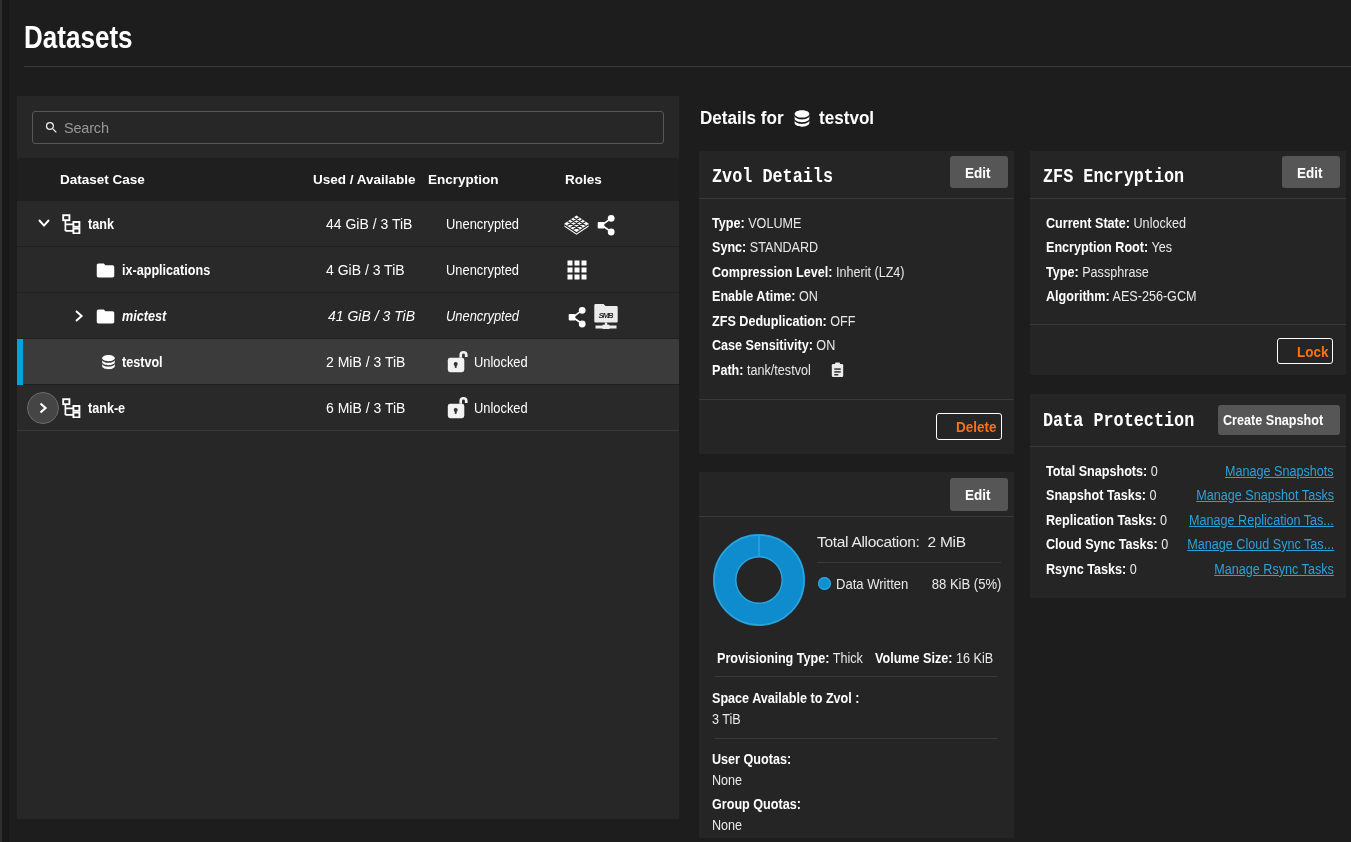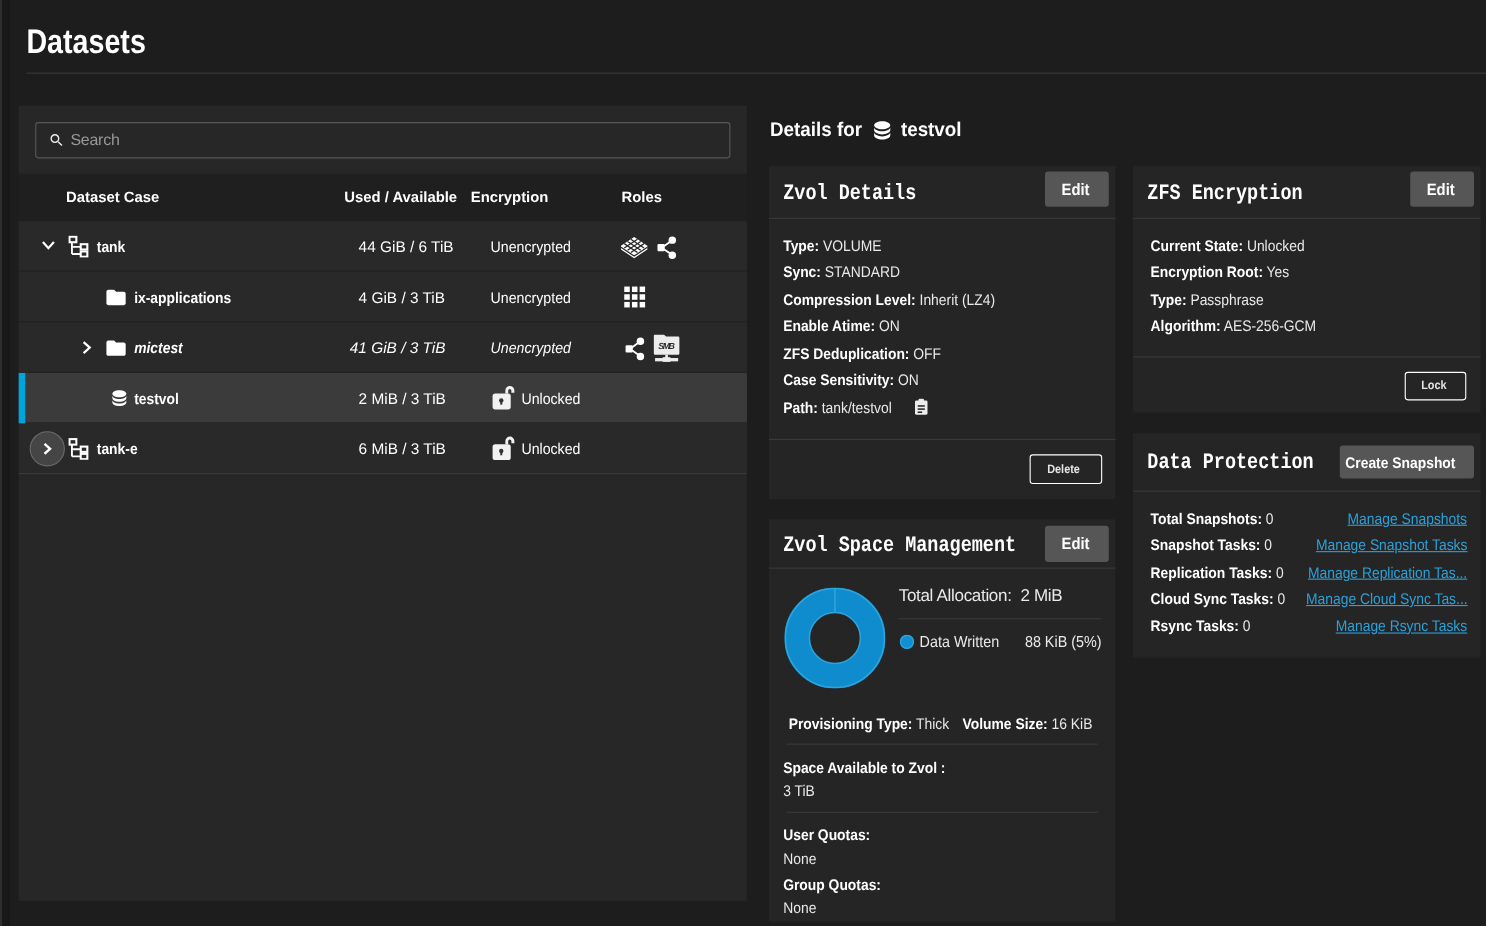--- a/index.html
+++ b/index.html
@@ -38,22 +38,22 @@
   .row .selbar { position:absolute; left:0px; top:0px; width:6px; height:46px; background:#00a3da; }
 
   
   .card { position:absolute; background:#252526; }
   .card .ctitle { position:absolute; left:13px; top:14px; font-size:20px; font-weight:bold;font-family:Liberation Mono, monospace; }
   .btn-gray {
     position:absolute; background:#565656; color:#fff; font-weight:bold; font-size:15px;
     border-radius:3px; display:flex; align-items:center; justify-content:center;
   }
   .btn-line {
-    position:absolute; background:transparent; border:1.5px solid #fff; color:#e5e5e5; font-weight:bold; font-size:11px;
-    border-radius:3px; display:flex; align-items:center; justify-content:center;
+    position:absolute; background:transparent; border:1.5px solid #fff; color:#f97316; font-weight:bold; font-size:15px;
+    border-radius:3px; display:flex; align-items:center; justify-content:flex-end;
   }
   .div-full { position:absolute; left:0; right:0; height:1px; background:#3a3a3a; }
   .div-in { position:absolute; left:16px; right:16px; height:1px; background:#3a3a3a; }
   .kv { position:absolute; left:13px; font-size:14px; color:#e9e9e9; white-space:nowrap;
         transform:scaleX(0.9); transform-origin:left center; }
   .kv.r { transform-origin:right center; }
   .kv.noc { transform:none; }
   #card-ze .kv, #card-dp .kv { left:16px; }
   #card-dp .kv.r { left:auto; }
   .kv b { color:#fff; }
@@ -87,21 +87,21 @@
       <svg style="left:21px; top:17px;" width="12" height="11" viewBox="0 0 12 11">
         <path d="M1 2 L6 7.6 L11 2" stroke="#fff" stroke-width="2" fill="none"></path>
       </svg>
       <svg style="left:45px; top:13px;" width="19" height="20" viewBox="0 0 19 20">
         <rect x="1.2" y="1.2" width="6.2" height="5" fill="none" stroke="#fff" stroke-width="1.9"></rect>
         <path d="M3.4 6.5 V16.9 M3.4 10.4 H11.2 M3.4 16.9 H11.2" stroke="#fff" stroke-width="1.7" fill="none"></path>
         <rect x="11.4" y="8" width="6" height="4.8" fill="none" stroke="#fff" stroke-width="1.9"></rect>
         <rect x="11.4" y="14.6" width="6" height="4.8" fill="none" stroke="#fff" stroke-width="1.9"></rect>
       </svg>
       <div class="name" style="left:71px;">tank</div>
-      <div style="left:309px;">44 GiB / 6 TiB</div>
+      <div style="left:309px;">44 GiB / 3 TiB</div>
       <div class="enc" style="left:429px;">Unencrypted</div>
       <svg style="left:547px; top:14px;" width="25" height="21" viewBox="0 0 25 21">
         <path d="M12.5 0.5 L24.5 8.5 L12.5 16.5 L0.5 8.5 Z M0.5 8.5 L12.5 16.5 L24.5 8.5 L24.5 11.8 L12.5 19.8 L0.5 11.8 Z" fill="#fff"></path>
         <path d="M9.5 2.5 L21.5 10.5 M6.5 4.5 L18.5 12.5 M3.5 6.5 L15.5 14.5 M15.5 2.5 L3.5 10.5 M18.5 4.5 L6.5 12.5 M21.5 6.5 L9.5 14.5" stroke="#282828" stroke-width="1.2" fill="none"></path>
         <path d="M0.5 9.8 L12.5 17.8 L24.5 9.8" stroke="#282828" stroke-width="1.1" fill="none"></path>
       </svg>
       <svg style="left:580px; top:12px;" width="19" height="24" viewBox="0 0 19 24">
         <circle cx="14.2" cy="5.3" r="3.4" fill="#fff"></circle>
         <circle cx="14.2" cy="19" r="3.4" fill="#fff"></circle>
         <rect x="0.7" y="8.9" width="6.6" height="6.6" rx="1" fill="#fff"></rect>
@@ -130,21 +130,21 @@
     </div>
 
     <div class="row" style="top:197px;font-style:italic;">
       <svg style="left:57px; top:17px;" width="11" height="12" viewBox="0 0 11 12">
         <path d="M2 1 L7.6 6 L2 11" stroke="#fff" stroke-width="2" fill="none"></path>
       </svg>
       <svg style="left:78px; top:13px;" width="21" height="21" viewBox="0 0 24 24" fill="#fff">
         <path d="M10 4H4c-1.1 0-2 .9-2 2v12c0 1.1.9 2 2 2h16c1.1 0 2-.9 2-2V8c0-1.1-.9-2-2-2h-8l-2-2z"></path>
       </svg>
       <div class="name" style="left:105px;">mictest</div>
-      <div style="left:301px;">41 GiB / 3 TiB</div>
+      <div style="left:311px;">41 GiB / 3 TiB</div>
       <div class="enc" style="left:429px;">Unencrypted</div>
       <svg style="left:551px; top:12px;" width="19" height="24" viewBox="0 0 19 24">
         <circle cx="14.2" cy="5.3" r="3.4" fill="#fff"></circle>
         <circle cx="14.2" cy="19" r="3.4" fill="#fff"></circle>
         <rect x="0.7" y="8.9" width="6.6" height="6.6" rx="1" fill="#fff"></rect>
         <path d="M6.5 10.9 L12 6.9 M6.5 13.5 L12 17.3" stroke="#fff" stroke-width="1.7" fill="none"></path>
       </svg>
       <svg style="left:577px; top:11px;" width="24" height="25" viewBox="0 0 24 25">
         <path d="M1.5 0 H9.5 L11.5 2 H22.5 A1.2 1.2 0 0 1 23.7 3.2 V17.3 A1.2 1.2 0 0 1 22.5 18.5 H1.5 A1.2 1.2 0 0 1 0.3 17.3 V1.2 A1.2 1.2 0 0 1 1.5 0 Z" fill="#ececec"></path>
         <text x="12" y="13.6" font-family="Liberation Sans, sans-serif" font-size="8" font-weight="bold" fill="#2a2a2a" text-anchor="middle" textLength="15">SMB</text>
@@ -253,21 +253,20 @@
     <div class="kv" style="top:142px;"><b>Cloud Sync Tasks:</b> 0</div>
     <div class="kv" style="top:167px;"><b>Rsync Tasks:</b> 0</div>
     <div class="kv r" style="top:69px; left:auto; right:12px;"><a class="lnk">Manage Snapshots</a></div>
     <div class="kv r" style="top:93px; left:auto; right:12px;"><a class="lnk">Manage Snapshot Tasks</a></div>
     <div class="kv r" style="top:118px; left:auto; right:12px;"><a class="lnk">Manage Replication Tas...</a></div>
     <div class="kv r" style="top:142px; left:auto; right:12px;"><a class="lnk">Manage Cloud Sync Tas...</a></div>
     <div class="kv r" style="top:167px; left:auto; right:12px;"><a class="lnk">Manage Rsync Tasks</a></div>
   </div>
 
   <div class="card" id="card-sm" style="left:699px; top:472px; width:315px; height:366px;">
-    <div class="ctitle" style="top:13px;"><span class="cond">Zvol Space Management</span></div>
     <div class="btn-gray" style="right:6px; top:6px; width:58px; height:33px;">
       <span class="cond" style="transform:scaleX(0.9);">Edit</span>
     </div>
     <div class="div-full" style="top:44px;"></div>
 
     <svg style="position:absolute; left:14px; top:62px;" width="92" height="92" viewBox="0 0 92 92">
       <circle cx="46" cy="46" r="34.5" fill="none" stroke="#0f8ccd" stroke-width="23"></circle>
       <circle cx="46" cy="46" r="45" fill="none" stroke="#2da4dc" stroke-width="1.4"></circle>
       <circle cx="46" cy="46" r="23.2" fill="none" stroke="#2da4dc" stroke-width="1.4"></circle>
       <line x1="46" y1="1" x2="46" y2="23" stroke="#2da4dc" stroke-width="1.5"></line>

